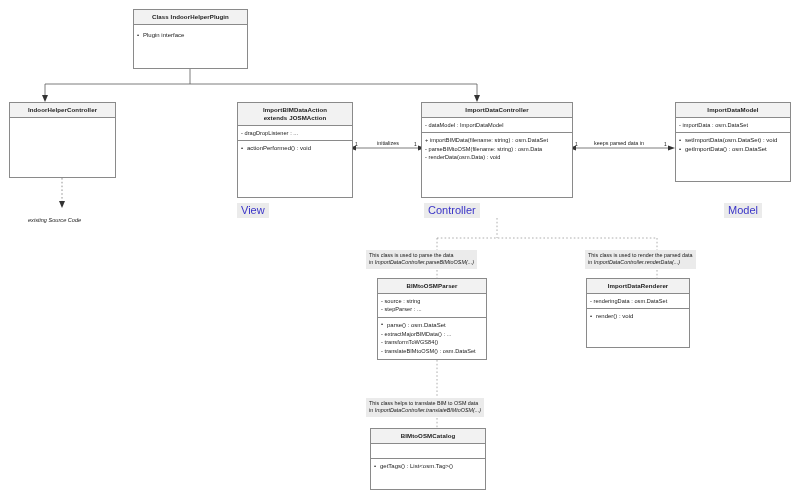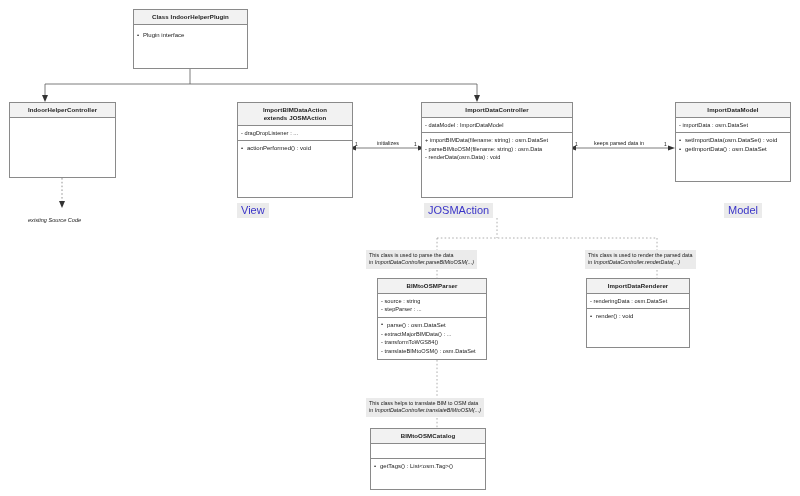--- a/index.html
+++ b/index.html
@@ -215,21 +215,21 @@
 
   <div class="mult-label" style="left:355px; top:141px;">1</div>
   <div class="edge-label" style="left:375px; top:139.5px;">initializes</div>
   <div class="mult-label" style="left:414px; top:141px;">1</div>
 
   <div class="mult-label" style="left:575px; top:141px;">1</div>
   <div class="edge-label" style="left:592px; top:139.5px;">keeps parsed data in</div>
   <div class="mult-label" style="left:664px; top:141px;">1</div>
 
   <div class="layer-label" style="left:237px; top:203px;">View</div>
-  <div class="layer-label" style="left:424px; top:203px;">JOSMAction</div>
+  <div class="layer-label" style="left:424px; top:203px;">Controller</div>
   <div class="layer-label" style="left:676px; top:203px;margin-left:48px;">Model</div>
 
   <div class="note" style="left:366px; top:250px;">
     <div>This class is used to parse the data</div>
     <div><span>in </span><i>ImportDataController.parseBIMtoOSM(...)</i></div>
   </div>
 
   <div class="note" style="left:585px; top:250px;">
     <div>This class is used to render the parsed data</div>
     <div><span>in </span><i>ImportDataController.renderData(...)</i></div>

